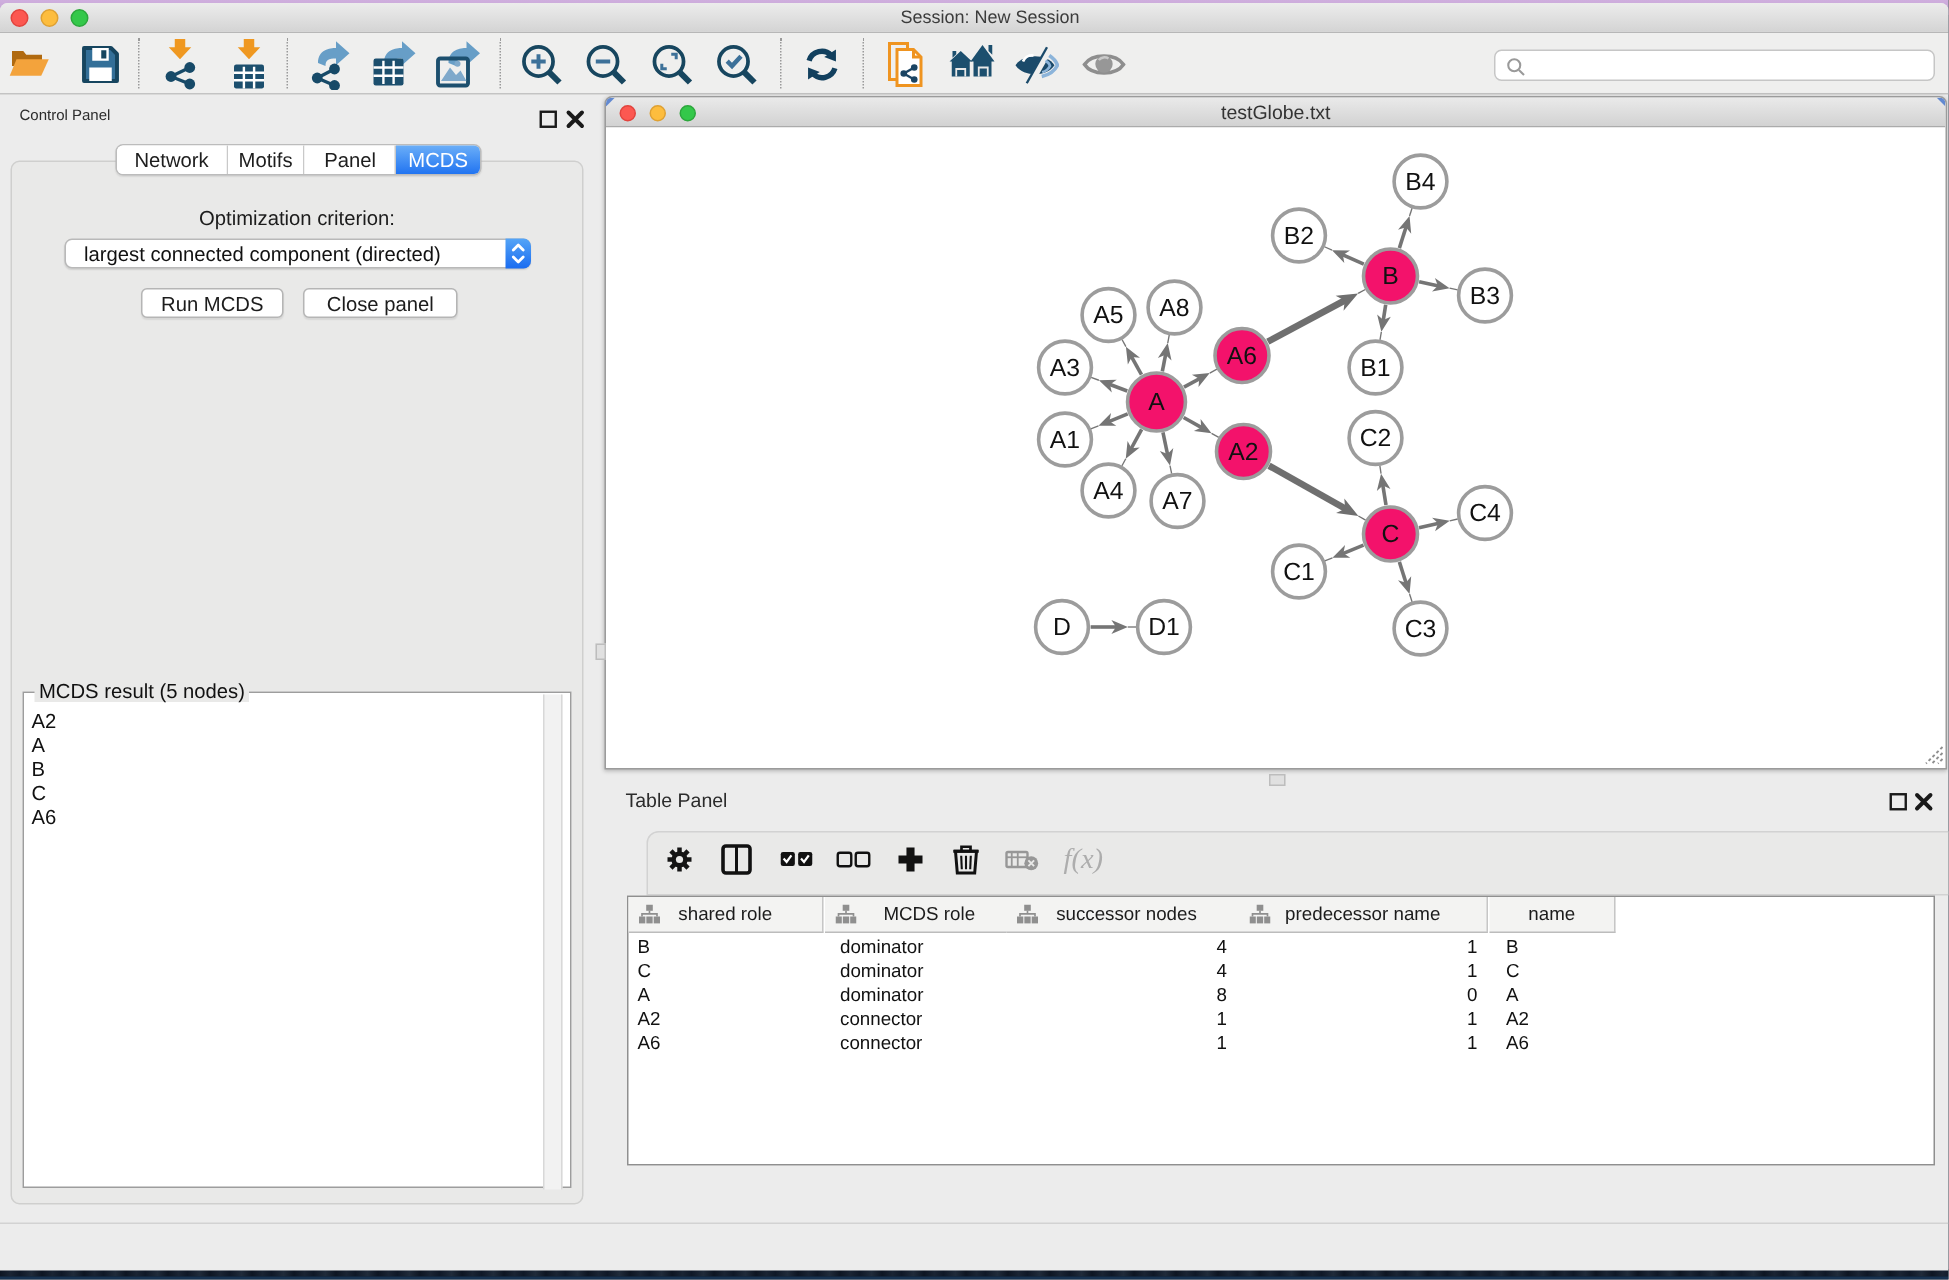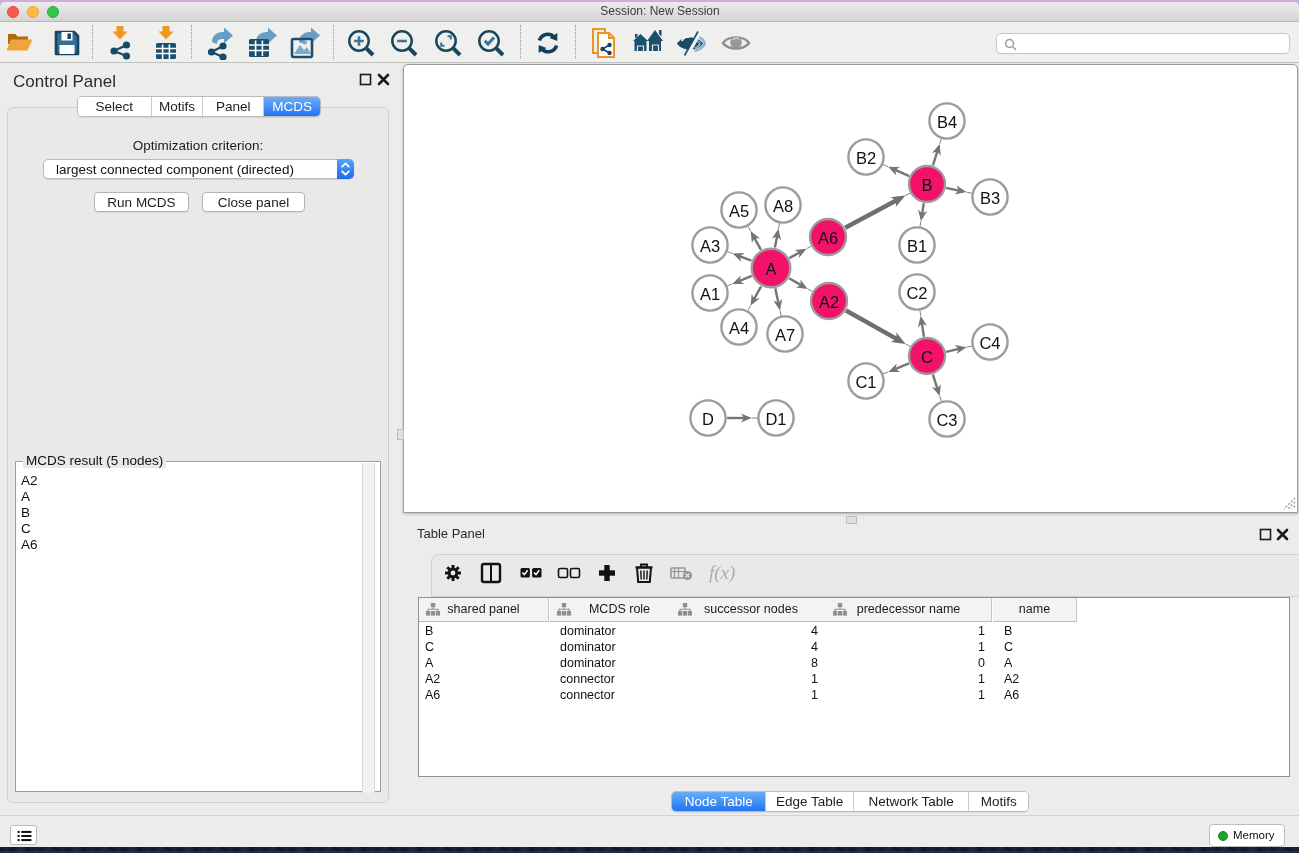--- a/index.html
+++ b/index.html
@@ -11,21 +11,21 @@
 .tl{width:12px;height:12px;border-radius:50%;top:4px}
 #net-title .tl{width:11px;height:11px}
 #titlebar .t-red{left:7px;background:#fc5851;border:1px solid #e2443e}
 #titlebar .t-yel{left:27px;background:#fdbd3e;border:1px solid #dfa133}
 #titlebar .t-grn{left:47px;background:#34c84a;border:1px solid #2ca73c}
 #titletext{left:0;top:0;width:1320px;height:20px;text-align:center;line-height:19px;font-size:12px;color:#3c3c3c}
 #toolbar{left:0;top:20px;width:1299px;height:41px;background:#efefee;border-bottom:1px solid #c3c3c3}
 .tsep{position:absolute;top:3px;height:34px;width:0;border-left:1px dotted #9a9a9a}
 #searchbox{left:996px;top:31px;width:294px;height:21px;background:#fff;border:1px solid #c6c6c6;border-radius:5px}
 
-#cp-title{left:13px;top:70px;font-size:17px;color:#2b2b2b}
+#cp-title{left:13px;top:70px;font-size:10px;color:#2b2b2b}
 .float-ico{top:71px;width:13px;height:13px}
 #cp-inner{left:7px;top:105px;width:382px;height:696px;background:#e9e9e8;border:1px solid #cfcfce;border-radius:6px}
 .segtabs{height:21px;display:flex;border:1px solid #bcbcbc;border-radius:5px;background:#fff;box-shadow:0 1px 1px rgba(0,0,0,0.08)}
 .segtabs .seg{font-size:13.5px;color:#1d1d1d;text-align:center;line-height:20px;border-right:1px solid #c9c9c9;background:#fff}
 .segtabs .seg:first-child{border-radius:4px 0 0 4px}
 .segtabs .seg:last-child{border-right:none;border-radius:0 4px 4px 0}
 .segtabs .seg.sel{background:linear-gradient(180deg,#6aaef8,#2174f1);color:#fff}
 #cp-tabs{left:77px;top:94px;width:244px}
 #cp-tabs .seg:nth-child(1){width:74px}
 #cp-tabs .seg:nth-child(2){width:52px}
@@ -251,21 +251,21 @@
   </div>
   <div class="abs" id="cp-title">Control Panel</div>
   <svg class="abs float-ico" style="left:359px" viewBox="0 0 13 13">
       <rect x="1.5" y="1.5" width="10" height="10" fill="none" stroke="#1a1a1a" stroke-width="1.6"></rect>
     </svg>
   <svg class="abs float-ico" style="left:377px" viewBox="0 0 13 13">
       <path d="M2 2 L11 11 M11 2 L2 11" stroke="#1a1a1a" stroke-width="2.6" stroke-linecap="round"></path>
     </svg>
   <div class="abs" id="cp-inner"></div>
   <div class="abs segtabs" id="cp-tabs">
-      <div class="seg">Select</div>
+      <div class="seg">Network</div>
       <div class="seg">Motifs</div>
       <div class="seg">Panel</div>
       <div class="seg sel">MCDS</div>
     </div>
   <div class="abs" id="dropdown">
       <span class="txt">largest connected component (directed)</span>
     <div class="step"><svg width="17" height="20" viewBox="0 0 17 20">
           <g fill="none" stroke="#fff" stroke-width="1.9" stroke-linecap="round" stroke-linejoin="round">
             <path d="M5.2 7.6 L8.5 4.4 L11.8 7.6"></path>
             <path d="M5.2 12.4 L8.5 15.6 L11.8 12.4"></path>
@@ -273,20 +273,32 @@
         </svg></div>
   </div>
   <div class="abs" id="opt-label">Optimization criterion:</div>
   <div class="abs btn" id="btn-run">Run MCDS</div>
   <div class="abs btn" id="btn-close">Close panel</div>
   <div class="abs" id="fieldset"></div>
   <div class="abs" id="fs-scroll"></div>
   <div class="abs" id="fs-legend">MCDS result (5 nodes)</div>
   <div class="abs" id="fs-list">A2<br>A<br>B<br>C<br>A6</div>
   <div class="abs" id="netwin">
+    <div class="abs" id="net-title">
+      <div class="abs tl t-red"></div>
+        <div class="abs tl t-yel"></div>
+        <div class="abs tl t-grn"></div>
+      <div class="txt">testGlobe.txt</div>
+      <svg class="abs" style="left:0;top:0" width="6" height="6">
+          <path d="M0 0 H6 L0 6 Z" fill="#4a78cc" opacity="0.85"></path>
+        </svg>
+      <svg class="abs" style="right:0;top:0" width="6" height="6">
+          <path d="M0 0 H6 V6 Z" fill="#4a78cc" opacity="0.85"></path>
+        </svg>
+    </div>
     <svg class="abs" id="graph" width="893" height="427" viewBox="0 0 893 427">
 <line x1="347.8" y1="190.9" x2="334.4" y2="196.4" stroke="#757575" stroke-width="2.4"></line>
 <polygon points="328.3,198.9 336.7,190.4 335.6,195.9 340.2,198.9" fill="#757575"></polygon>
 <line x1="328.3" y1="198.9" x2="323.2" y2="200.9" stroke="#757575" stroke-width="0.9"></line>
 <line x1="347.5" y1="175.7" x2="334.7" y2="170.8" stroke="#757575" stroke-width="2.4"></line>
 <polygon points="328.6,168.5 340.5,168.1 336.0,171.3 337.2,176.7" fill="#757575"></polygon>
 <line x1="328.6" y1="168.5" x2="323.4" y2="166.6" stroke="#757575" stroke-width="0.9"></line>
 <line x1="357.1" y1="201.3" x2="349.6" y2="215.0" stroke="#757575" stroke-width="2.4"></line>
 <polygon points="346.5,220.8 347.7,209.0 350.3,213.9 355.8,213.3" fill="#757575"></polygon>
 <line x1="346.5" y1="220.8" x2="343.9" y2="225.7" stroke="#757575" stroke-width="0.9"></line>
@@ -450,21 +462,21 @@
         <line x1="-2.5" y1="-5" x2="-2.5" y2="5" stroke="#555" stroke-width="1.2"></line>
         <circle cx="6.5" cy="2.5" r="4.6" fill="#555"></circle>
           <path d="M4.6 0.6 L8.4 4.4 M8.4 0.6 L4.6 4.4" stroke="#e9e9e8" stroke-width="1.3"></path>
       </g>
 
       <text x="270" y="18.5" font-family="Liberation Serif, serif" font-style="italic" font-size="19" fill="#adadad">f(x)</text>
     </svg>
   </div>
   <div class="abs" id="tp-table">
     <div class="thead" style="left:0;width:130px">
-        <span class="lbl">shared panel</span>
+        <span class="lbl">shared role</span>
       </div>
     <div class="thead" style="left:131px;width:140px">
         <span class="lbl">MCDS role</span>
       </div>
     <div class="thead" style="left:252px;width:161px">
         <span class="lbl">successor nodes</span>
       </div>
     <div class="thead" style="left:407px;width:166px">
         <span class="lbl">predecessor name</span>
       </div>
@@ -534,41 +546,17 @@
 <div class="trow" style="left:141px;top:73px;width:106px">connector</div>
 <div class="trow" style="left:299px;top:73px;width:100px;text-align:right">1</div>
 <div class="trow" style="left:466px;top:73px;width:100px;text-align:right">1</div>
 <div class="trow" style="left:585px;top:73px;width:70px">A2</div>
 <div class="trow" style="left:6px;top:89px;width:120px">A6</div>
 <div class="trow" style="left:141px;top:89px;width:106px">connector</div>
 <div class="trow" style="left:299px;top:89px;width:100px;text-align:right">1</div>
 <div class="trow" style="left:466px;top:89px;width:100px;text-align:right">1</div>
 <div class="trow" style="left:585px;top:89px;width:70px">A6</div>
   </div>
-  <div class="abs segtabs" id="tp-tabs">
-      <div class="seg sel">Node Table</div>
-      <div class="seg">Edge Table</div>
-      <div class="seg">Network Table</div>
-      <div class="seg">Motifs</div>
-    </div>
   <div class="abs" id="statusline"></div>
-  <div class="abs" id="statusbar">
-    <div class="abs" id="listbtn">
-      <svg class="abs" style="left:6px;top:4px" width="15" height="12" viewBox="0 0 15 13">
-        <g fill="#111">
-            <rect x="0" y="1" width="2.2" height="2.2"></rect>
-            <rect x="0" y="5.4" width="2.2" height="2.2"></rect>
-            <rect x="0" y="9.8" width="2.2" height="2.2"></rect>
-            <rect x="4" y="1" width="11" height="2.2"></rect>
-            <rect x="4" y="5.4" width="11" height="2.2"></rect>
-            <rect x="4" y="9.8" width="11" height="2.2"></rect>
-          </g>
-      </svg>
-    </div>
-    <div class="abs" id="membtn">
-        <span style="position:absolute;left:8px;top:6px;width:10px;height:10px;border-radius:50%;background:#1fa32a;border:1px solid #18851f"></span>
-        <span style="position:absolute;left:23px">Memory</span>
-      </div>
-  </div>
 
   <div class="abs" style="left:846px;top:514px;width:11px;height:8px;background:#e0e0e0;border:1px solid #bdbdbd"></div>
   <div class="abs" style="left:397px;top:427px;width:7px;height:11px;background:#e0e0e0;border:1px solid #bdbdbd"></div>
 </div>
 
 </body></html>

